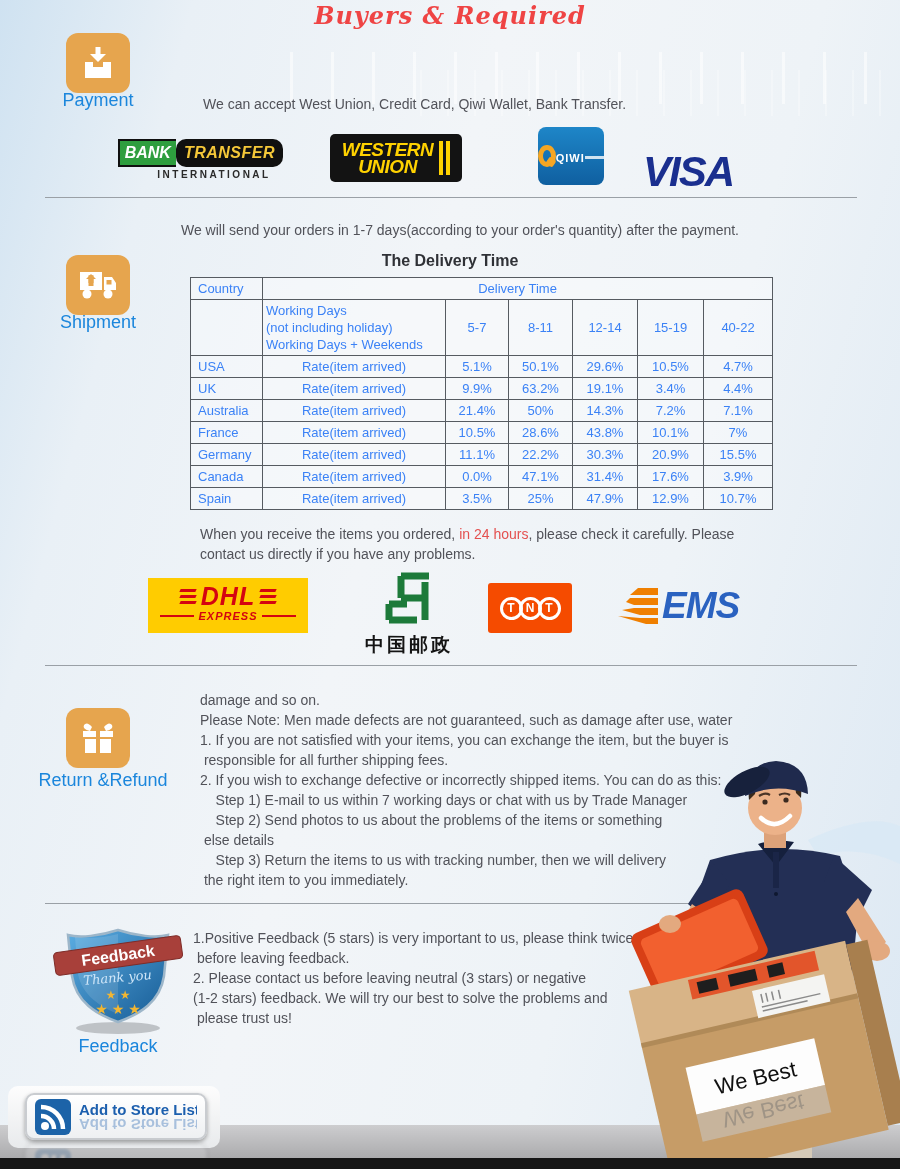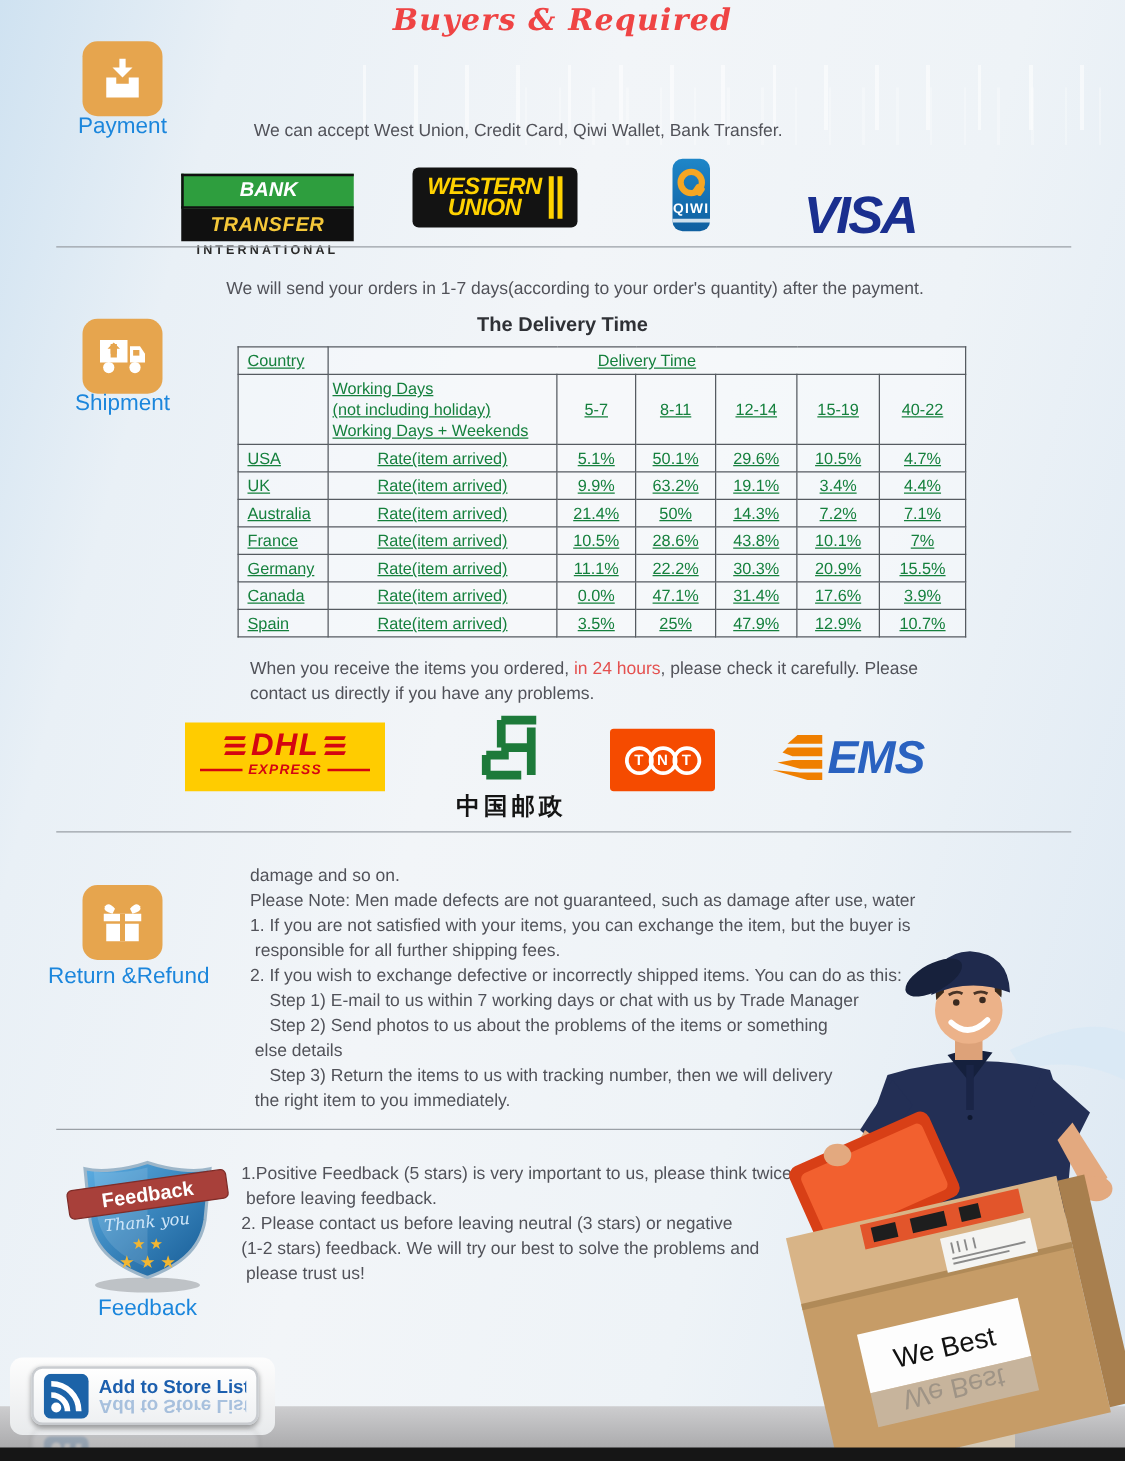--- a/index.html
+++ b/index.html
@@ -21,36 +21,36 @@
   .section-label { color:#1b86dc; font-size:18px; text-align:center; }
 
   .body-text { font-size:14px; line-height:20px; color:#515259; }
   .tline { white-space:pre-wrap; }
   .hl-red { color:#e4504f; }
 
   .divider { height:1px; background:#9aa0a6; }
 
   
   .logo-bt { width:138px; text-align:center; }
-  .bt-row { display:flex; justify-content:flex-end;flex-direction:column; }
+  .bt-row { display:flex; justify-content:flex-end; }
   .bt-bank { background:#2e9e3e; color:#fff; border:2px solid #101010; border-right:none;
     font-style:italic; font-weight:bold; font-size:16px; padding:3px 5px; }
   .bt-transfer { background:#101010; color:#f5c839; font-style:italic; font-weight:bold;
-    font-size:16px; padding:5px 8px 3px; letter-spacing:0.5px; }
+    font-size:16px; padding:5px 8px 3px; letter-spacing:0.5px;border-radius:10px; }
   .bt-intl { font-size:10px; font-weight:bold; color:#2a2a2a; letter-spacing:2.5px; margin-top:2px; }
 
   .logo-wu { width:132px; height:48px; background:#131313; border-radius:5px;
     display:flex; align-items:center; justify-content:center; gap:6px; }
   .wu-text { color:#ffd200; font-weight:bold; font-size:19px; line-height:17px;
     letter-spacing:-0.5px; text-align:center; font-style:italic; }
   .wu-bars { display:flex; gap:3px; height:34px; }
   .wu-bars span { width:4px; background:#ffd200; }
 
-  .logo-qiwi { width:30px; height:58px; background:linear-gradient(#1e86c8,#0f5fa0);
-    border-radius:8px; display:flex; flex-direction:column; align-items:center; justify-content:center; }
+  .logo-qiwi { width:66px; height:58px; background:linear-gradient(#1e86c8,#0f5fa0);
+    border-radius:8px; display:flex; align-items:center; justify-content:flex-end; }
   .qiwi-q { width:22px; height:22px; border-radius:50%; border:5px solid #f5a623; position:relative; }
   .qiwi-q::after { content:""; position:absolute; right:-4px; bottom:-4px; width:8px; height:8px;
     background:#f5a623; border-radius:2px; transform:rotate(35deg); }
   .qiwi-name { color:#fff; font-weight:bold; font-size:11px; letter-spacing:1px; margin-top:4px; }
   .qiwi-sub { width:30px; height:3px; background:rgba(255,255,255,.8); margin-top:2px; }
 
   .logo-visa { color:#1a2f8f; font-weight:bold; font-style:italic; font-size:42px;
     letter-spacing:-2px; font-family:"Liberation Sans", sans-serif;margin-top:17px; }
 
   
@@ -72,21 +72,21 @@
     display:flex; align-items:center; justify-content:center; }
   .tnt-circle { width:23px; height:23px; border:3px solid #fff; border-radius:50%;
     display:flex; align-items:center; justify-content:center; margin:0 -2px;
     color:#fff; font-weight:bold; font-size:12px; }
 
   .logo-ems { display:flex; align-items:center; gap:4px; }
   .ems-text { color:#2a62c0; font-weight:bold; font-style:italic; font-size:37px; letter-spacing:-1px; }
 
   
   table.delivery { border-collapse:collapse; table-layout:fixed; width:582px;
-    font-size:13px; color:#15803d; background:rgba(255,255,255,.35);text-decoration:underline; }
+    font-size:13px; color:#3b82f6; background:rgba(255,255,255,.35); }
   table.delivery th, table.delivery td { border:1px solid #565b61; font-weight:normal;
     text-align:center; padding:1px 2px; }
   table.delivery .h1 { height:22px; }
   table.delivery .h2 { height:56px; }
   table.delivery tbody tr { height:22px; }
   .wd-cell { text-align:left !important; line-height:17px; padding-left:3px !important; }
   .c-country { text-align:left !important; padding-left:7px !important; }
 
   
   .floor { background:linear-gradient(#cdcdcf,#a9a9ab); }

